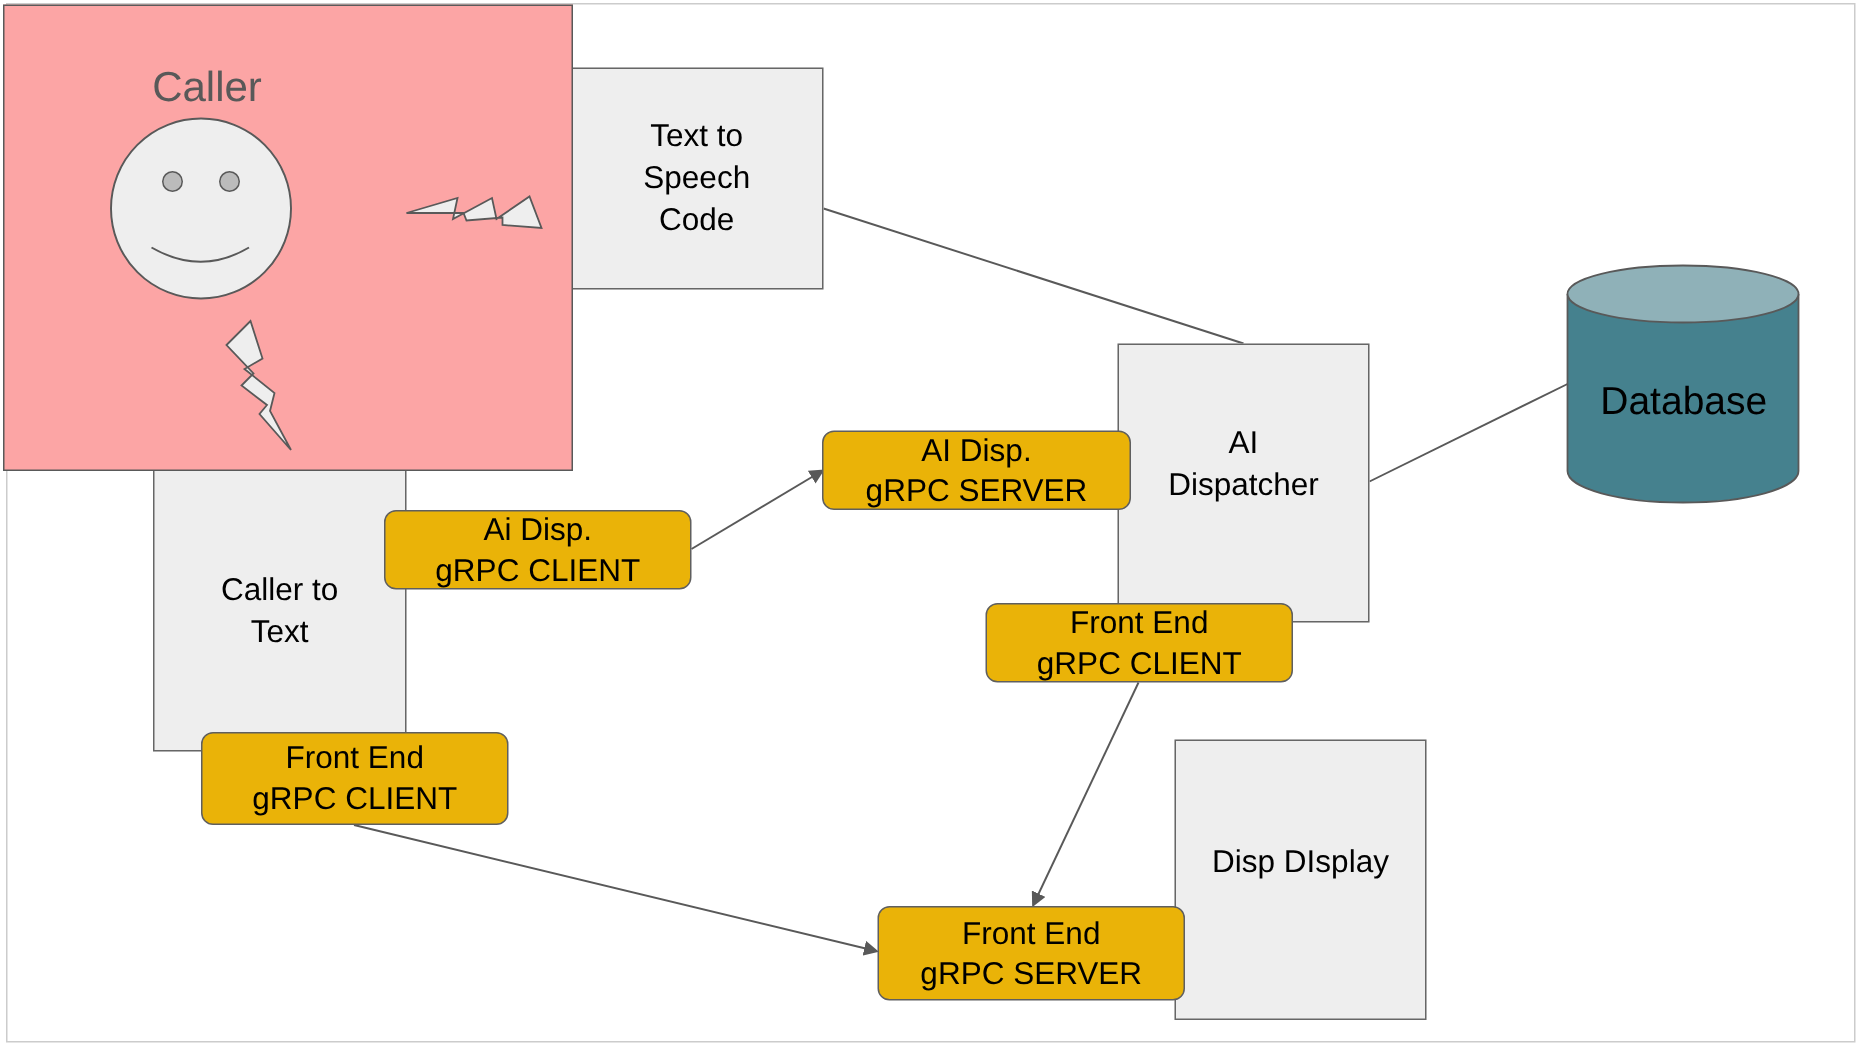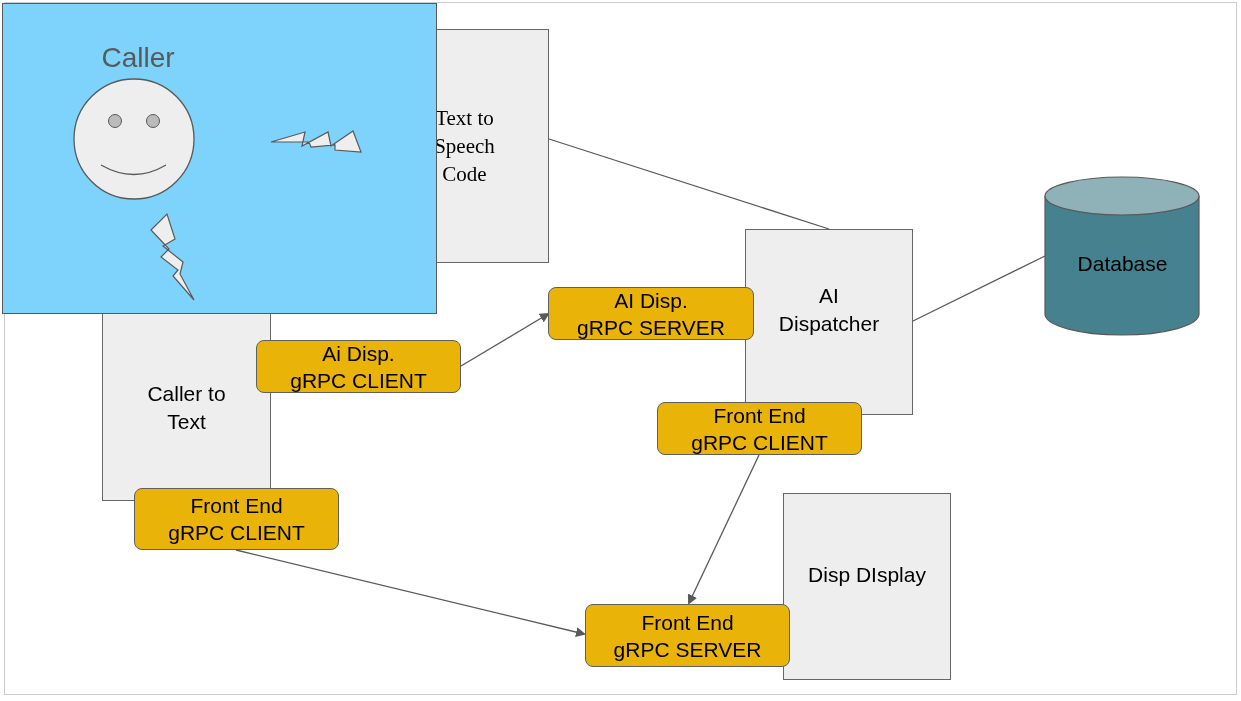--- a/index.html
+++ b/index.html
@@ -7,47 +7,47 @@
          font-family: "Liberation Sans", sans-serif; }
   .frame { position: absolute; left: 4px; top: 2px; width: 1233px; height: 693px;
            border: 1px solid #cccccc; background: #ffffff; box-sizing: border-box; }
   svg.links { position: absolute; left: 0; top: 0; width: 1241px; height: 701px; }
   .box { position: absolute; box-sizing: border-box; display: flex;
          align-items: center; justify-content: center; text-align: center;
          color: #000000; font-size: 21px; line-height: 28px; }
   .gray { background: #eeeeee; border: 1px solid #666666; }
   .orange { background: #eab308; border: 1px solid #5f5f5f; border-radius: 8px;
             font-size: 21px; line-height: 27px; }
-  .caller { position: absolute; left: 2px; top: 3px; width: 435px; height: 311px;
-            background: #7dd3fc; border: 1px solid #595959; box-sizing: border-box; }
+  .caller { position: absolute; left: 2px; top: 3px; width: 380px; height: 311px;
+            background: #fca5a5; border: 1px solid #595959; box-sizing: border-box; }
   .caller-title { position: absolute; left: 0; width: 270px; top: 38px;
                   text-align: center; font-size: 28px; color: #595959; }
   .lbl { white-space: pre-line; }
   .db-label { position: absolute; left: 1045px; top: 252px; width: 155px;
-              text-align: center; font-size: 21px; color: #000; }
+              text-align: center; font-size: 26px; color: #000; }
 </style>
 </head>
 <body>
 
 <div class="frame"></div>
 
 <svg class="links">
   <defs>
     <marker id="arrowhead" markerWidth="10" markerHeight="10" refX="8" refY="5" orient="auto" markerUnits="userSpaceOnUse">
       <path d="M0,0 L10,5 L0,10 z" fill="#595959"></path>
     </marker>
   </defs>
   <line x1="549" y1="139" x2="829" y2="229" stroke="#595959" stroke-width="1.3"></line>
   <line x1="913" y1="321" x2="1045" y2="256" stroke="#595959" stroke-width="1.3"></line>
   <line x1="461" y1="366" x2="548" y2="314" stroke="#595959" stroke-width="1.3" marker-end="url(#arrowhead)"></line>
   <line x1="236" y1="550" x2="584" y2="634" stroke="#595959" stroke-width="1.3" marker-end="url(#arrowhead)"></line>
   <line x1="759" y1="455" x2="689" y2="603" stroke="#595959" stroke-width="1.3" marker-end="url(#arrowhead)"></line>
 </svg>
 
-<div class="box gray" style="left:380px; top:29px; width:169px; height:234px;font-family:Liberation Serif, serif;">
+<div class="box gray" style="left:380px; top:45px; width:169px; height:148px;">
   <span class="lbl">Text to
 Speech
 Code</span>
 </div>
 
 <div class="box gray" style="left:102px; top:300px; width:169px; height:201px; padding-top:14px;">
   <span class="lbl">Caller to
 Text</span>
 </div>
 

